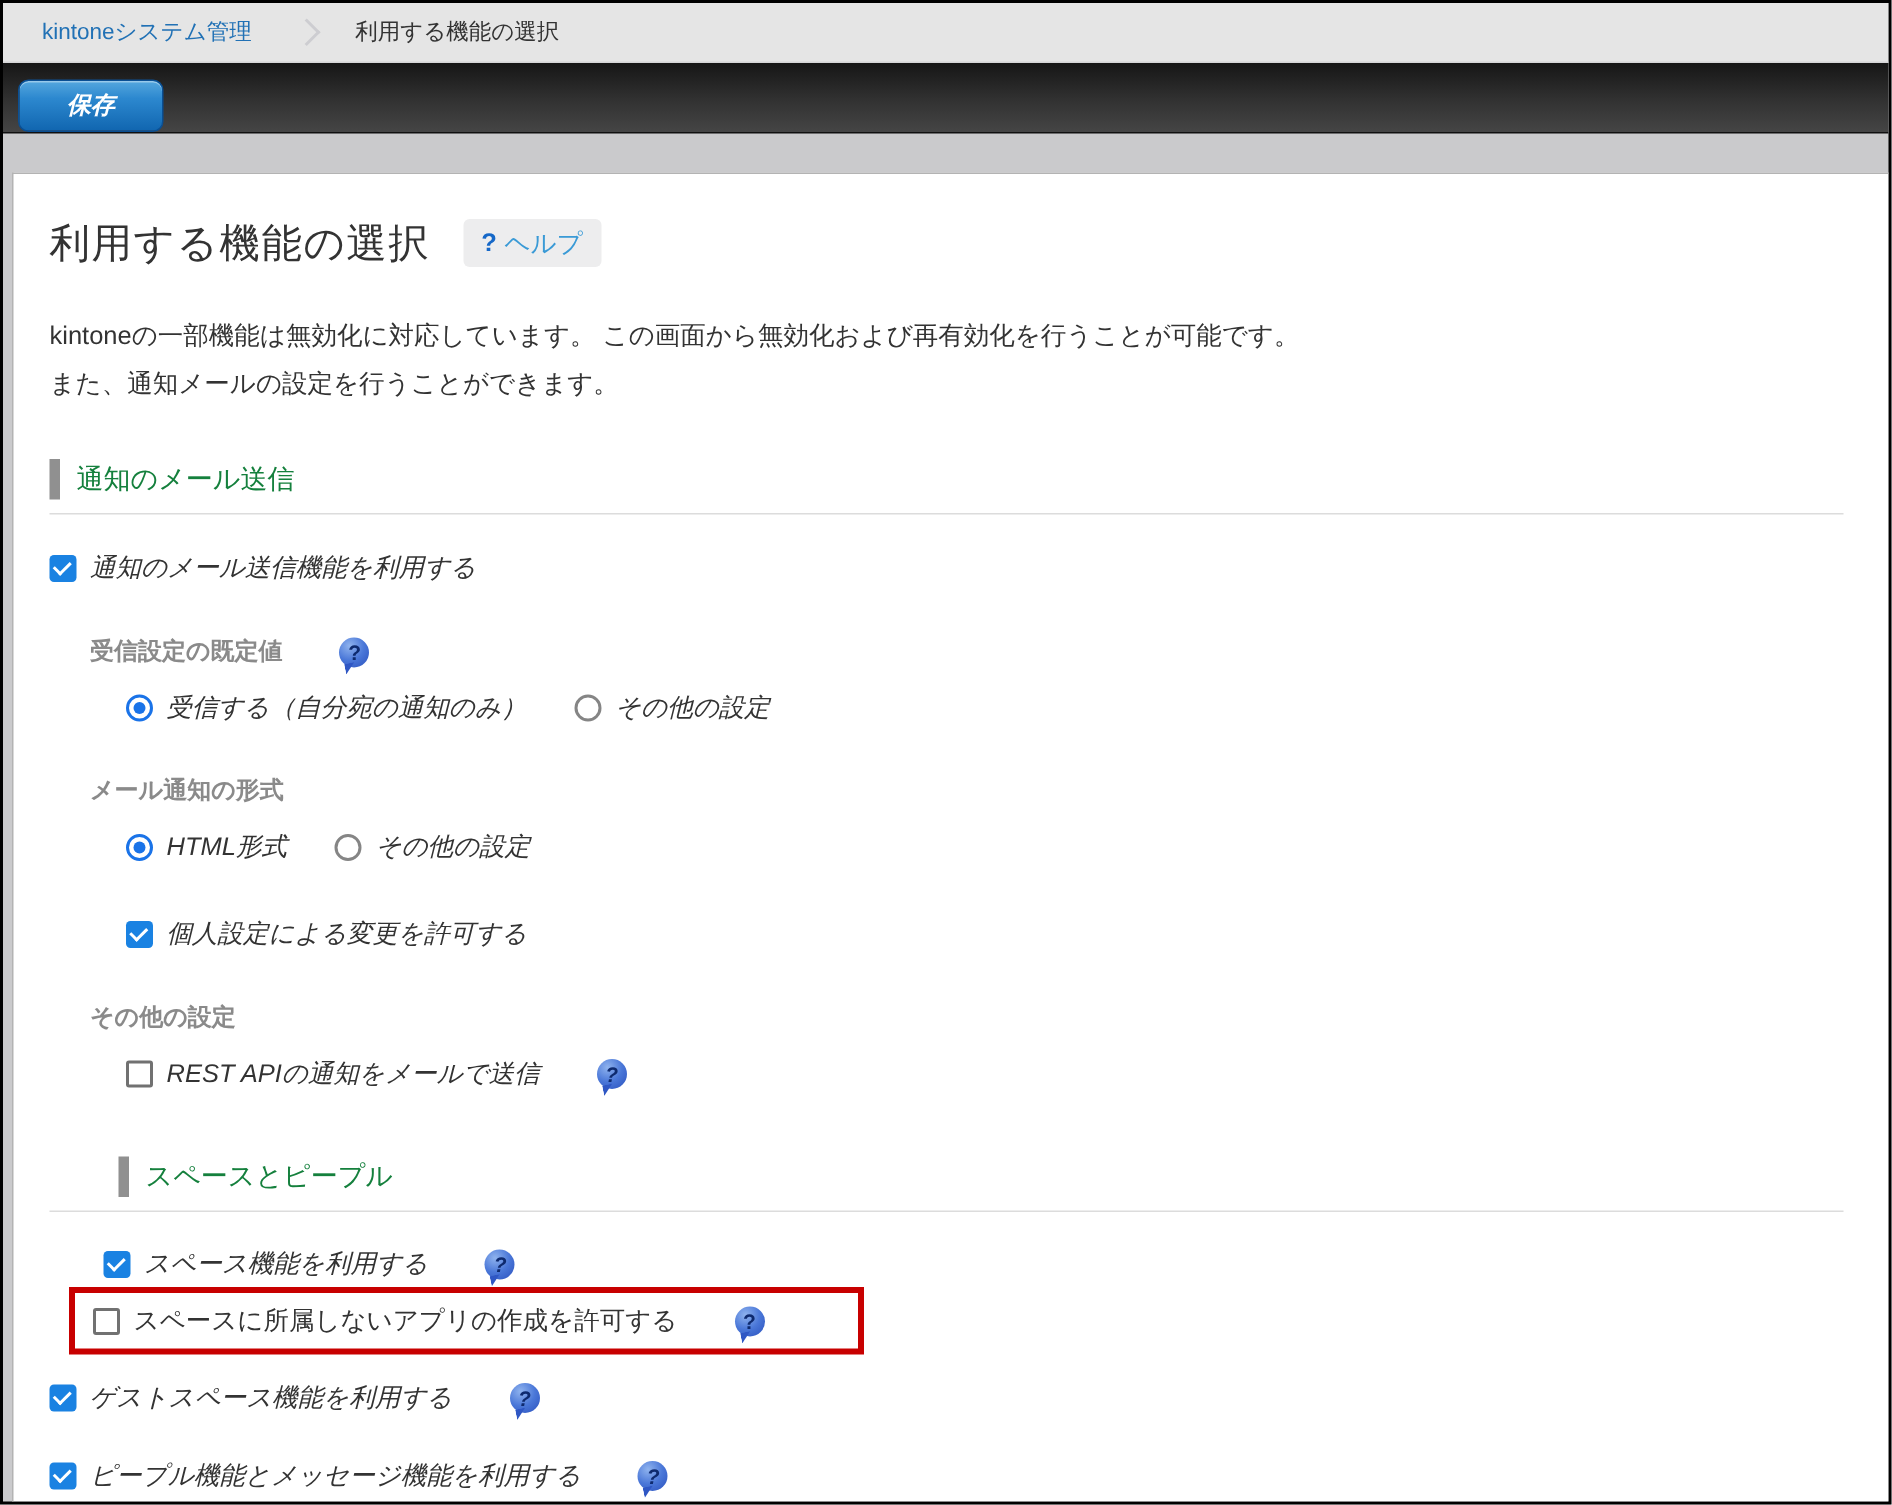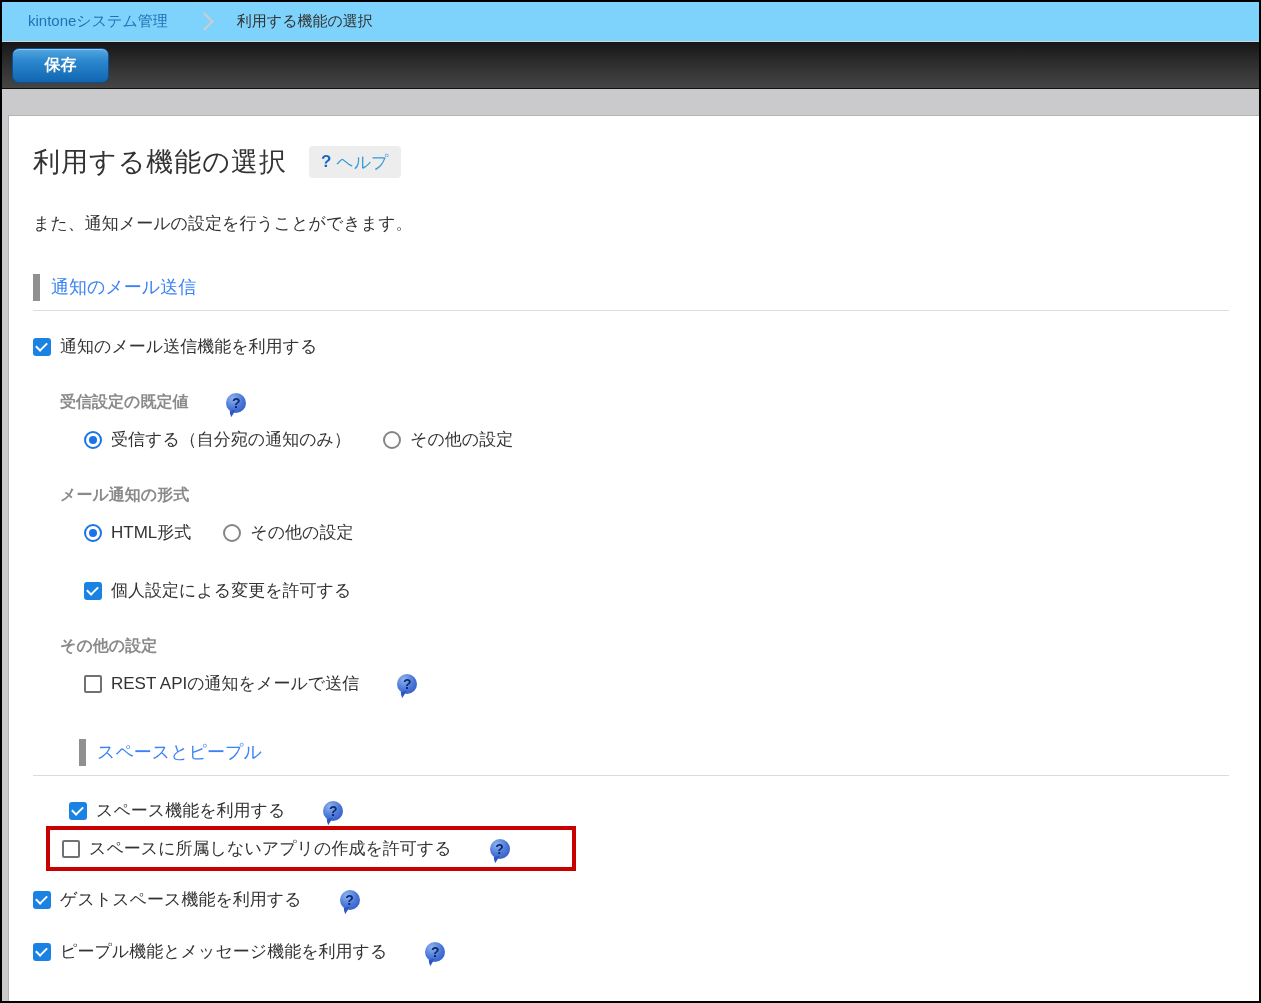--- a/index.html
+++ b/index.html
@@ -6,40 +6,41 @@
   html,body { width:1261px; height:1003px; }
   body {
     font-family:"Liberation Sans","DejaVu Sans",sans-serif;
     border:2px solid #000;
     background:#cacacc;
     overflow:hidden;
     position:relative;
   }
   
   .breadcrumb-bar {
-    height:40px; background:#7dd3fc;
+    height:40px; background:#e5e5e5;
     display:flex; align-items:center;
     padding-left:26px;
     border-bottom:1px solid #d6d6d8;
   }
   .bc-link { color:#2171b5; font-size:15px; text-decoration:none; cursor:pointer; }
   .bc-chevron {
     width:13px; height:13px;
     border-top:2px solid #cdcdd1; border-right:2px solid #cdcdd1;
     transform:rotate(45deg);
     margin:0 26px 0 30px;
   }
   .bc-current { color:#333; font-size:15px; }
   
   .toolbar {
     height:47px;
     background:linear-gradient(180deg,#161616 0%,#323232 55%,#454545 100%);
     border-bottom:1px solid #101010;
-    display:flex; align-items:center;
+    display:flex; align-items:flex-end;
     padding-left:10px;
+    font-style:italic;
   }
   .save-btn {
     min-width:97px; height:35px;
     background:linear-gradient(180deg,#55a7de 0%,#2c88cf 35%,#1166b0 100%);
     border:1px solid #0a4f93;
     border-radius:7px;
     box-shadow:inset 0 1px 0 rgba(255,255,255,.4);
     color:#fff; font-size:16px; font-weight:bold;
     display:flex; align-items:center; justify-content:center;
     cursor:pointer;
@@ -61,26 +62,26 @@
     display:flex; align-items:center; gap:5px;
     font-size:17px; cursor:pointer;
   }
   .help-badge .q { color:#1668c8; font-weight:bold; }
   .help-badge .t { color:#3a9ad6; }
   .desc { margin-top:28px; font-size:17px; line-height:32px; color:#333; }
   
   .section-header { border-bottom:1px solid #dcdcdc; padding-bottom:9px; }
   .section-header .inner {
     border-left:7px solid #909090; padding-left:11px;
-    font-size:18px; color:#3b82f6; line-height:27px;
+    font-size:18px; color:#15803d; line-height:27px;
   }
   .mt-sec1 { margin-top:34px; }
   .mt-sec2 { margin-top:44px;padding-left:46px; }
   
-  .row { display:flex; align-items:center; }
+  .row { display:flex; align-items:center;font-style:italic; }
   .lbl { font-size:17px; color:#333; cursor:default; }
   .sub { margin-left:51px; }
   .subhead {
     margin-left:27px; display:flex; align-items:center;
     color:#8a8a8a; font-weight:bold; font-size:16px;
   }
   
   .cb {
     width:18px; height:18px; flex:none; margin-right:9px;
     border:2px solid #717171; border-radius:2px; background:#fff;
@@ -153,20 +154,21 @@
 
     <div class="title-row">
       <div class="page-title">利用する機能の選択</div>
       <div class="help-badge">
         <span class="q">?</span>
         <span class="t">ヘルプ</span>
       </div>
     </div>
 
     <div class="desc">
+      <div>kintoneの一部機能は無効化に対応しています。 この画面から無効化および再有効化を行うことが可能です。</div>
       <div>また、通知メールの設定を行うことができます。</div>
     </div>
 
     <div class="section-header mt-sec1">
       <div class="inner">通知のメール送信</div>
     </div>
 
     <div class="row mt-row1">
       <span class="cb checked"></span>
       <span class="lbl">通知のメール送信機能を利用する</span>

